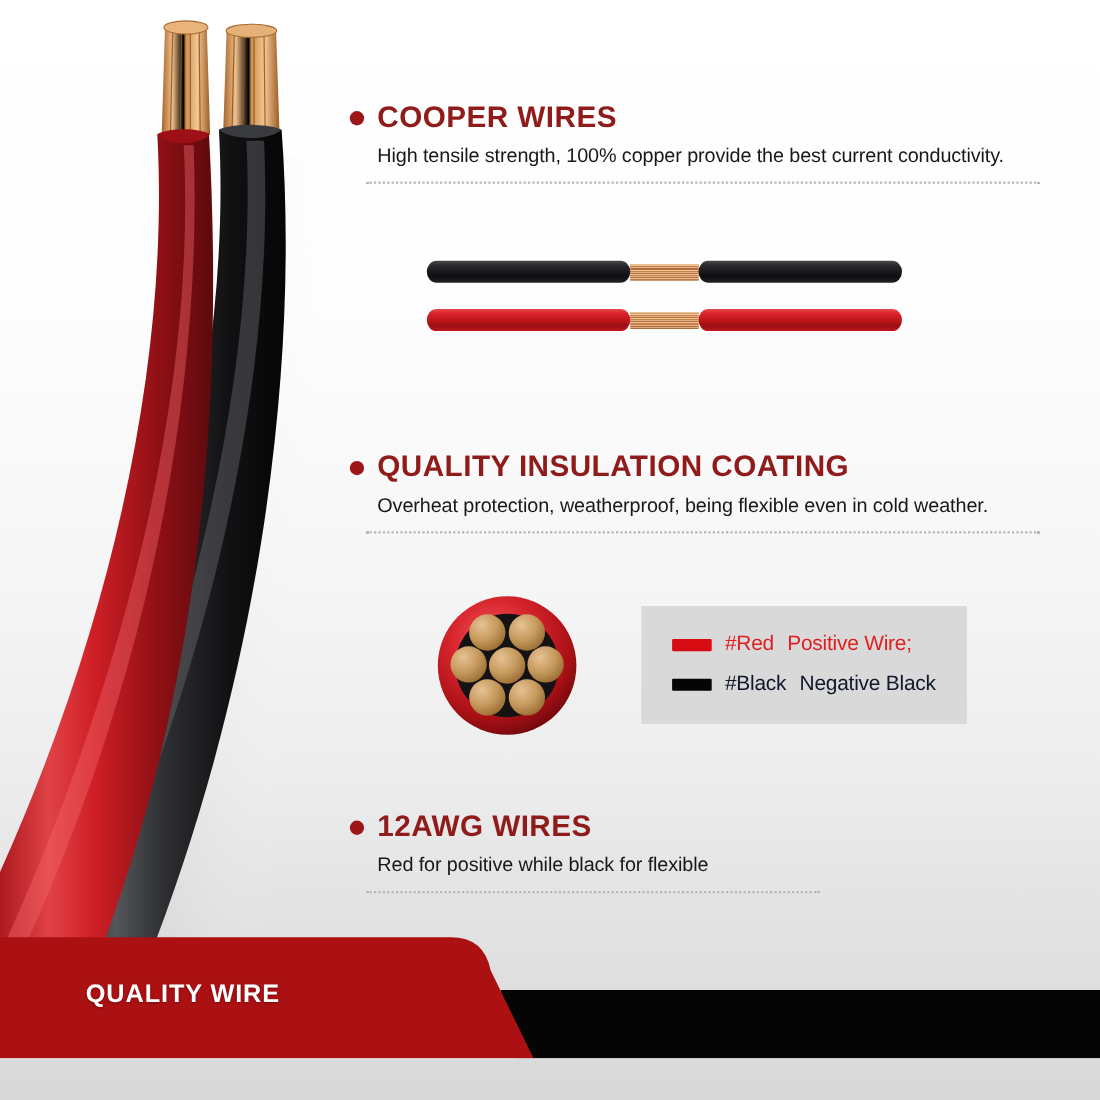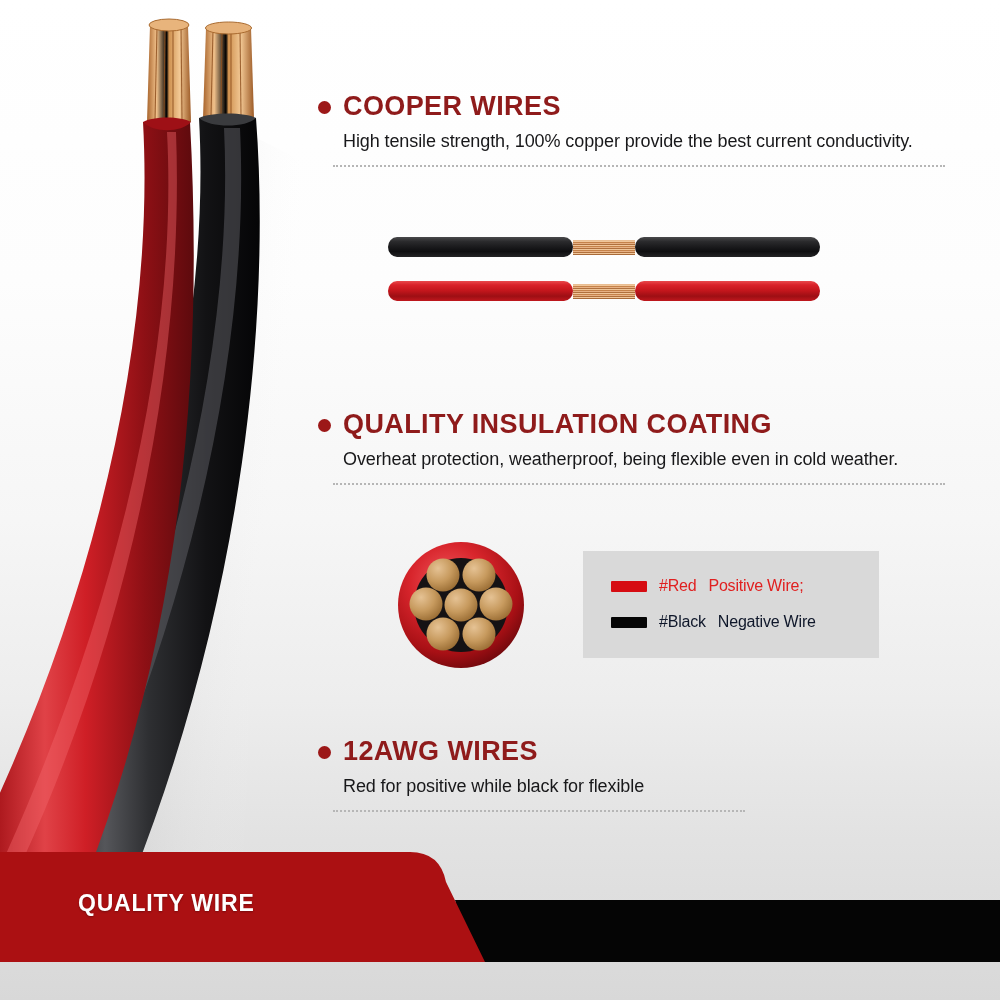--- a/index.html
+++ b/index.html
@@ -157,21 +157,21 @@
   }
   .legend-swatch {
     width: 36px;
     height: 11px;
     flex: 0 0 auto;
     border-radius: 1px;
   }
   .legend-swatch.red   { background: #d60c12; }
   .legend-swatch.black { background: #050505; }
   .legend-label {
-    font-size: 16px;
+    font-size: 19px;
     letter-spacing: -0.2px;
     white-space: nowrap;
   }
   .legend-label.red   { color: #e02020; }
   .legend-label.black { color: #0f172a; }
 
   
   #banner {
     position: absolute;
     left: 0;
@@ -339,21 +339,21 @@
 
   <div id="legend-box">
     <div class="legend-row">
       <span class="legend-swatch red"></span>
       <span class="legend-label red">#Red</span>
       <span class="legend-label red">Positive Wire;</span>
     </div>
     <div class="legend-row">
       <span class="legend-swatch black"></span>
       <span class="legend-label black">#Black</span>
-      <span class="legend-label black">Negative Wire</span>
+      <span class="legend-label black">Negative Black</span>
     </div>
   </div>
 
   <div class="feature-block" id="feature-3" style="top: 737px;">
     <div class="feat-head">
       <span class="bullet"></span>
       <span class="feat-title">12AWG WIRES</span>
     </div>
     <div class="feat-body">Red for positive while black for flexible</div>
     <div class="divider short"></div>

